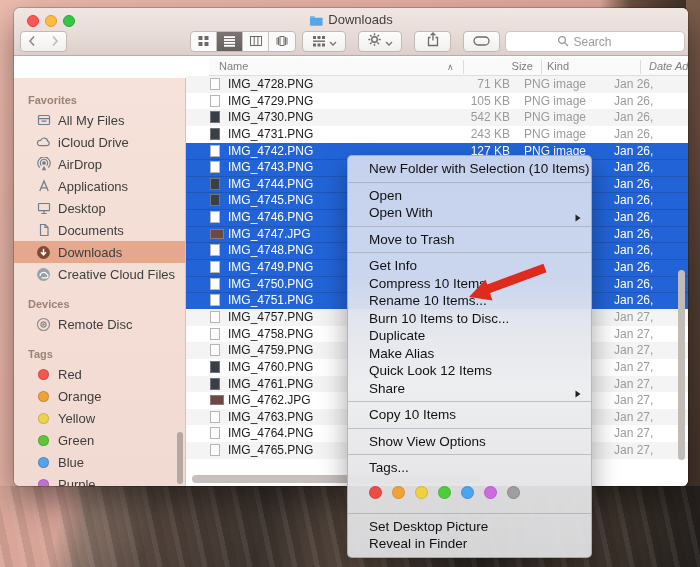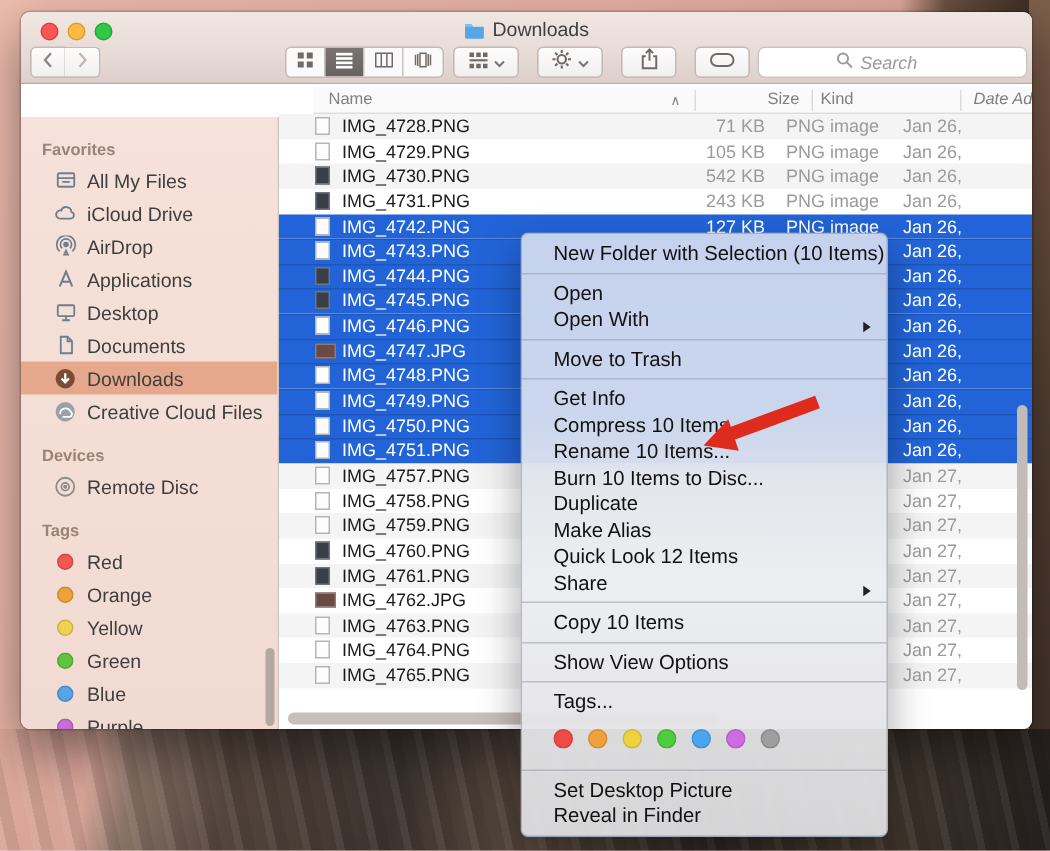--- a/index.html
+++ b/index.html
@@ -41,21 +41,21 @@
     border:1px solid #c3bab6; border-radius:4px; overflow:hidden; background:#fbfafa; }
   .seg-b { width:26px; display:flex; align-items:center; justify-content:center; border-right:1px solid #c9c1bd; }
   .seg-b:last-child { border-right:none; }
   .seg-b.active { background:linear-gradient(#7a7572,#67625f); }
   .btn-arrange { left:288px; width:44px; gap:3px; }
   .btn-action  { left:344px; width:44px; gap:3px; }
   .btn-share   { left:400px; width:37px; }
   .btn-tag     { left:449px; width:37px; }
   .search { position:absolute; left:491px; top:1px; width:180px; height:21px;
     border:1px solid #cdc5c1; border-radius:5px; background:#fff; display:flex; align-items:center; justify-content:center; gap:5px; }
-  .search input { border:none; outline:none; width:60px; font-size:12px; color:#b91c1c; text-align:left; background:transparent;font-style:italic; }
+  .search input { border:none; outline:none; width:60px; font-size:12px; color:#b91c1c; text-align:left; background:transparent; }
   .search input::placeholder { color:#9b9b9b; }
 
   
   .main { position:absolute; top:48px; left:0; right:0; bottom:0; display:flex; }
   .sidebar { width:172px; background:linear-gradient(180deg,#f6e2da 0%,#f3ddd4 60%,#f1dad1 100%);
     border-right:1px solid #cfc3bd; padding-top:12px; position:relative; overflow:hidden;margin-top:22px; }
   .sb-title { font-size:11px; font-weight:bold; color:#9c8276; padding:4px 0 3px 14px; }
   .sb-item { height:22px; display:flex; align-items:center; gap:7px; padding-left:22px; font-size:13px; color:#3e3e3e; position:relative; }
   .sb-item.selected { background:#e5a88d; }
   .sb-item .sb-ico { width:15px; height:15px; flex:0 0 15px; display:flex; align-items:center; justify-content:center; }
@@ -72,21 +72,21 @@
   .row { position:relative; height:16.65px; font-size:12px; line-height:16.6px; white-space:nowrap;text-decoration:underline; }
   .row.alt { background:#f4f4f4; }
   .row.sel { background:#2264d8; }
   .row.sel + .row.sel { box-shadow:inset 0 1px 0 rgba(0,0,0,0.14); }
   .thumb { position:absolute; left:24px; top:2px; width:10px; height:12px; border:1px solid #b5b5b5; background:#fdfdfd; }
   .thumb.dark { background:#3a3f46; border-color:#70757c; }
   .thumb.photo { width:14px; height:10px; top:3px; background:#6b4a44; border-color:#8d7a76; }
   .c-name { position:absolute; left:42px; color:#1a1a1a; }
   .c-size { position:absolute; left:200px; width:124px; text-align:right; color:#9b9b9b; }
   .c-kind { position:absolute; left:338px; color:#9b9b9b; }
-  .c-date { position:absolute; left:416px; color:#9b9b9b; }
+  .c-date { position:absolute; left:428px; color:#9b9b9b; }
   .row.sel .c-name, .row.sel .c-size, .row.sel .c-kind, .row.sel .c-date { color:#fff; }
   .v-scroll { position:absolute; right:3px; top:214px; width:7px; height:190px; border-radius:4px; background:#c2bcb8; }
   .h-scroll { position:absolute; left:6px; top:419px; width:288px; height:8px; border-radius:4px; background:#c6bfbb; }
 
   
   .ctx-menu { position:absolute; left:347px; top:155px; width:245px;
     background:linear-gradient(180deg,rgba(203,214,238,0.97) 0%,rgba(208,218,238,0.97) 30%,rgba(226,229,236,0.96) 42%,rgba(236,237,239,0.95) 58%,rgba(230,230,232,0.95) 78%,rgba(222,222,224,0.95) 100%);
     border:1px solid rgba(110,120,140,0.45); border-radius:5px;
     box-shadow:0 12px 28px rgba(0,0,0,0.35); padding:4px 0; z-index:10; }
   .mi { position:relative; height:17.5px; line-height:17.5px; font-size:13.5px; color:#111; padding-left:21px; }

